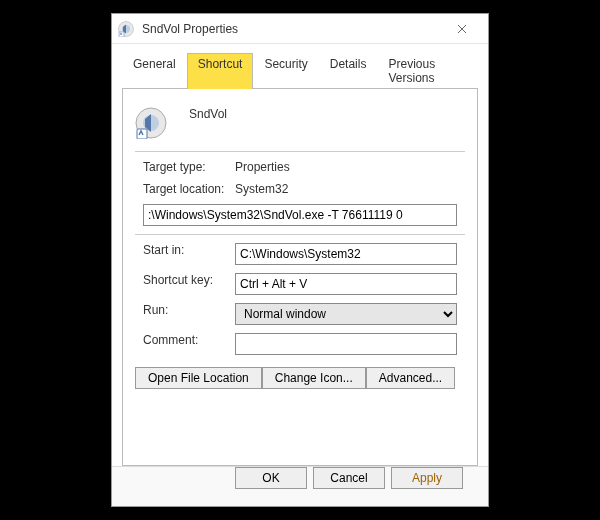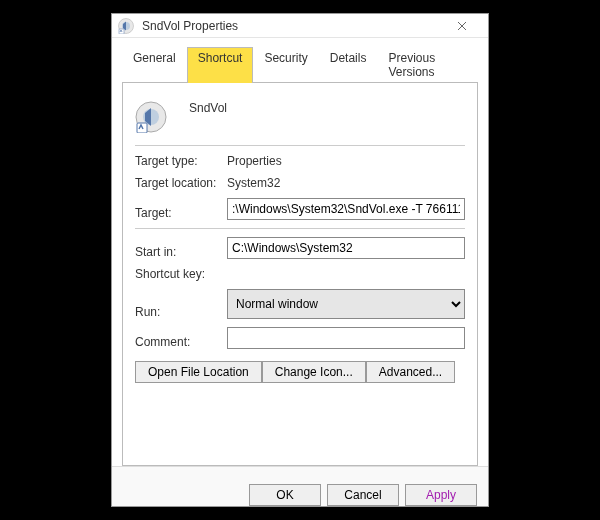--- a/index.html
+++ b/index.html
@@ -12,21 +12,21 @@
       overflow: hidden;
     }
     .window {
       width: 378px; height: 494px;
       background: #fff;
       border: 1px solid #999;
       display: flex; flex-direction: column;
       position: relative;
     }
     .titlebar {
-      height: 24px;
+      height: 30px;
       display: flex; align-items: center;
       padding: 0 6px;
       background: #fff;
       border-bottom: 1px solid #e5e5e5;
     }
     .titlebar .icon {
       width: 16px; height: 16px;
       margin-right: 8px;
     }
     .titlebar .title { color: #333; }
@@ -71,43 +71,43 @@
       overflow: hidden;
     }
     .app-row {
       display: flex; 
       margin: 8px 0 12px 0;
     }
     .app-icon { width: 32px; height: 32px; margin-right: 22px; }
     .app-name { color: #333; }
     .hr { border: none; border-top: 1px solid #ccc; margin: 6px 0; }
     .field-row {
-      display: flex; align-items: flex-end;
-      margin: 8px 0;
+      display: flex; align-items: flex-start;
+      margin: 8px 8px;
     }
     .field-label {
       width: 92px;
       color: #333;
     }
     .field-value {
       color: #333;
     }
     .field-input {
       flex: 1;
       height: 22px;
       border: 1px solid #888;
       padding: 0 4px;
       font-family: inherit;
       font-size: 12px;
       background: #fff;
       color: #000;
     }
     .field-select {
       flex: 1;
-      height: 30px;
+      height: 22px;
       border: 1px solid #888;
       padding: 0 4px;
       font-family: inherit;
       font-size: 12px;
       background: #e6e6e6;
       color: #000;
     }
     .action-row {
       display: flex;
       margin-top: 12px;
@@ -121,29 +121,29 @@
       font-family: inherit;
       font-size: 12px;
       color: #000;
       cursor: pointer;
       min-width: 76px;
     }
     .footer {
       height: 40px;
       border-top: 1px solid #ddd;
       display: flex;
-      align-items: flex-end;
+      align-items: flex-start;
       justify-content: flex-end;
-      padding: 0 11px;
+      padding: 0 25px;
       gap: 6px;
       background: #f9f9f9;
     }
     .footer .btn { min-width: 72px; }
     .btn.disabled {
-      color: #a21caf;
+      color: #a16207;
       cursor: default;
     }
     svg { display: block; }
   </style>
 </head>
 <body>
 
 <div class="window">
   <div class="titlebar">
     <span class="icon">
@@ -189,32 +189,32 @@
 
       <div class="field-row">
         <span class="field-label">Target type:</span>
         <span class="field-value">Properties</span>
       </div>
       <div class="field-row">
         <span class="field-label">Target location:</span>
         <span class="field-value">System32</span>
       </div>
       <div class="field-row">
-        <span class="field-label">Target:</span>
         <input class="field-input" value=":\Windows\System32\SndVol.exe -T 76611119 0" style="">
       </div>
 
       <hr class="hr">
 
       <div class="field-row">
         <span class="field-label">Start in:</span>
         <input class="field-input" value="C:\Windows\System32" style="">
       </div>
       <div class="field-row">
         <span class="field-label">Shortcut key:</span>
+        <input class="field-input" value="Ctrl + Alt + V" style="">
       </div>
       <div class="field-row">
         <span class="field-label">Run:</span>
         <select class="field-select">
           <option>Normal window</option>
         </select>
       </div>
       <div class="field-row">
         <span class="field-label">Comment:</span>
         <input class="field-input" value="" style="">

